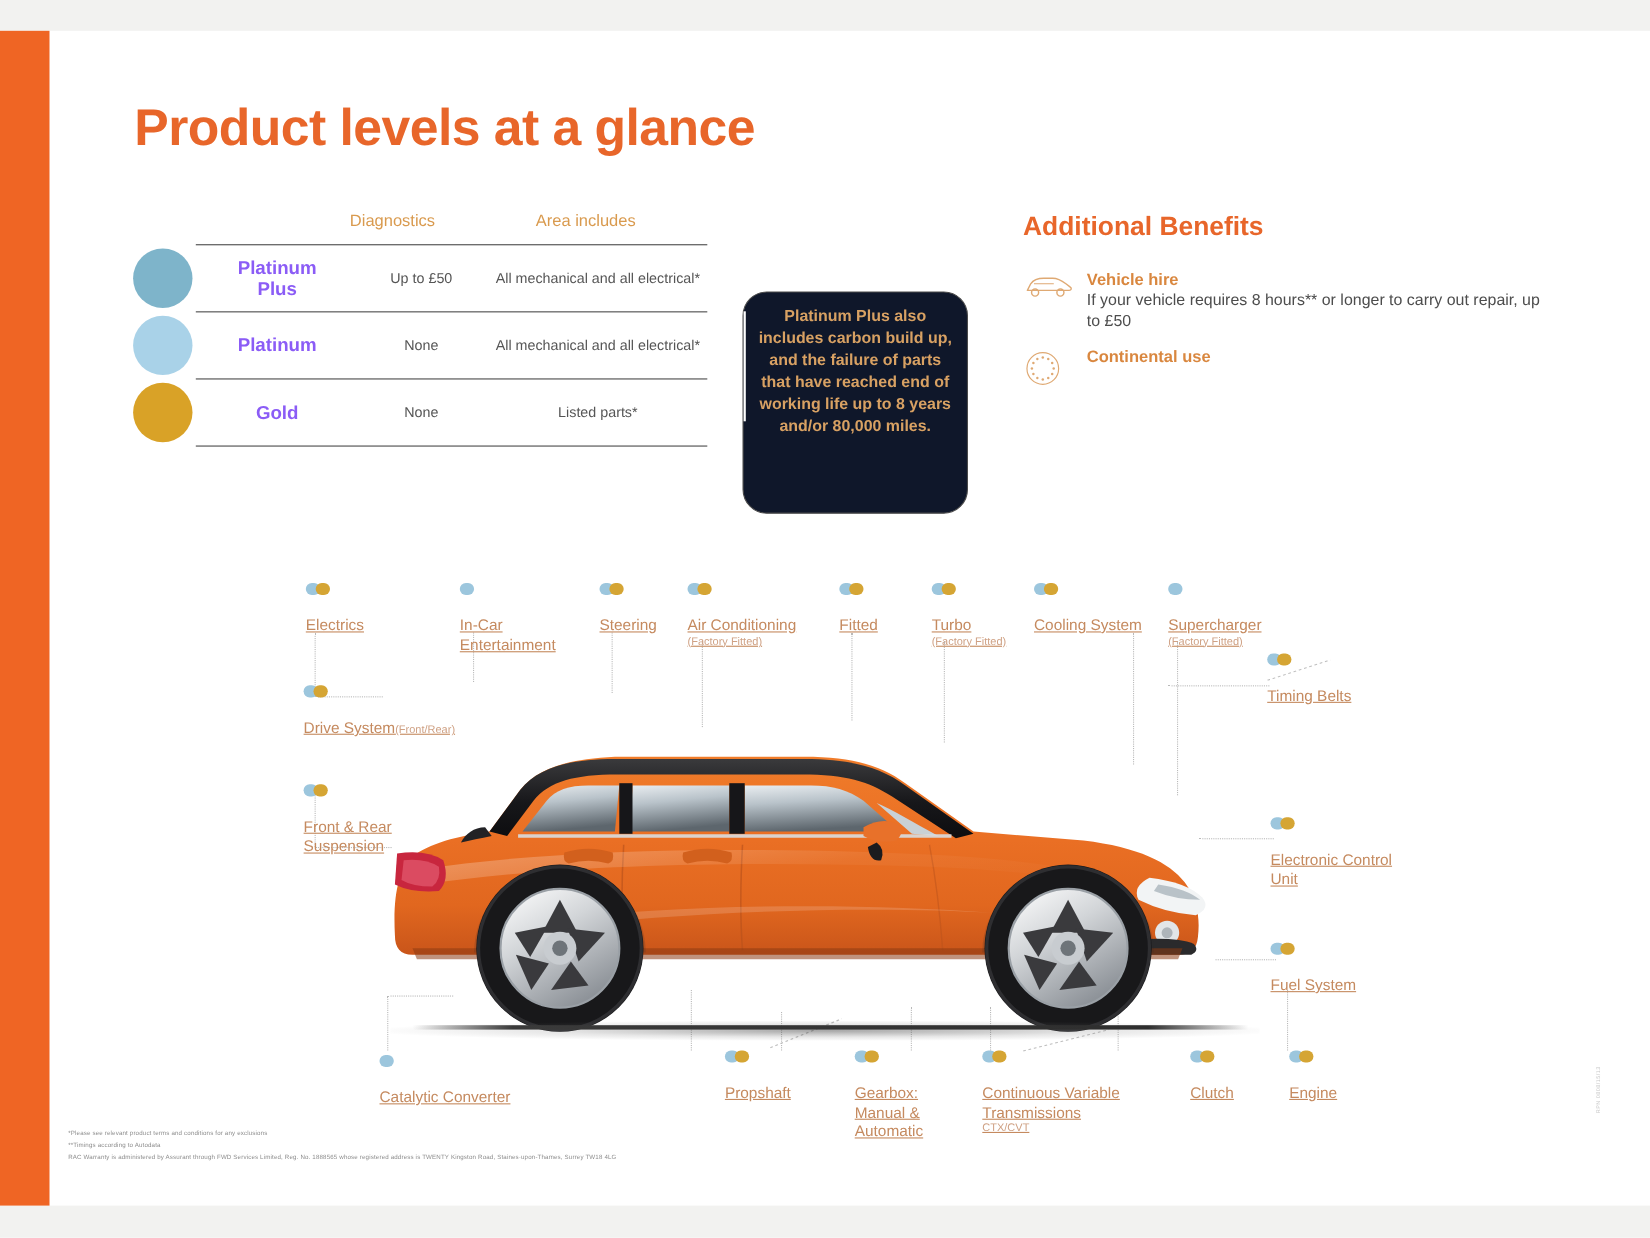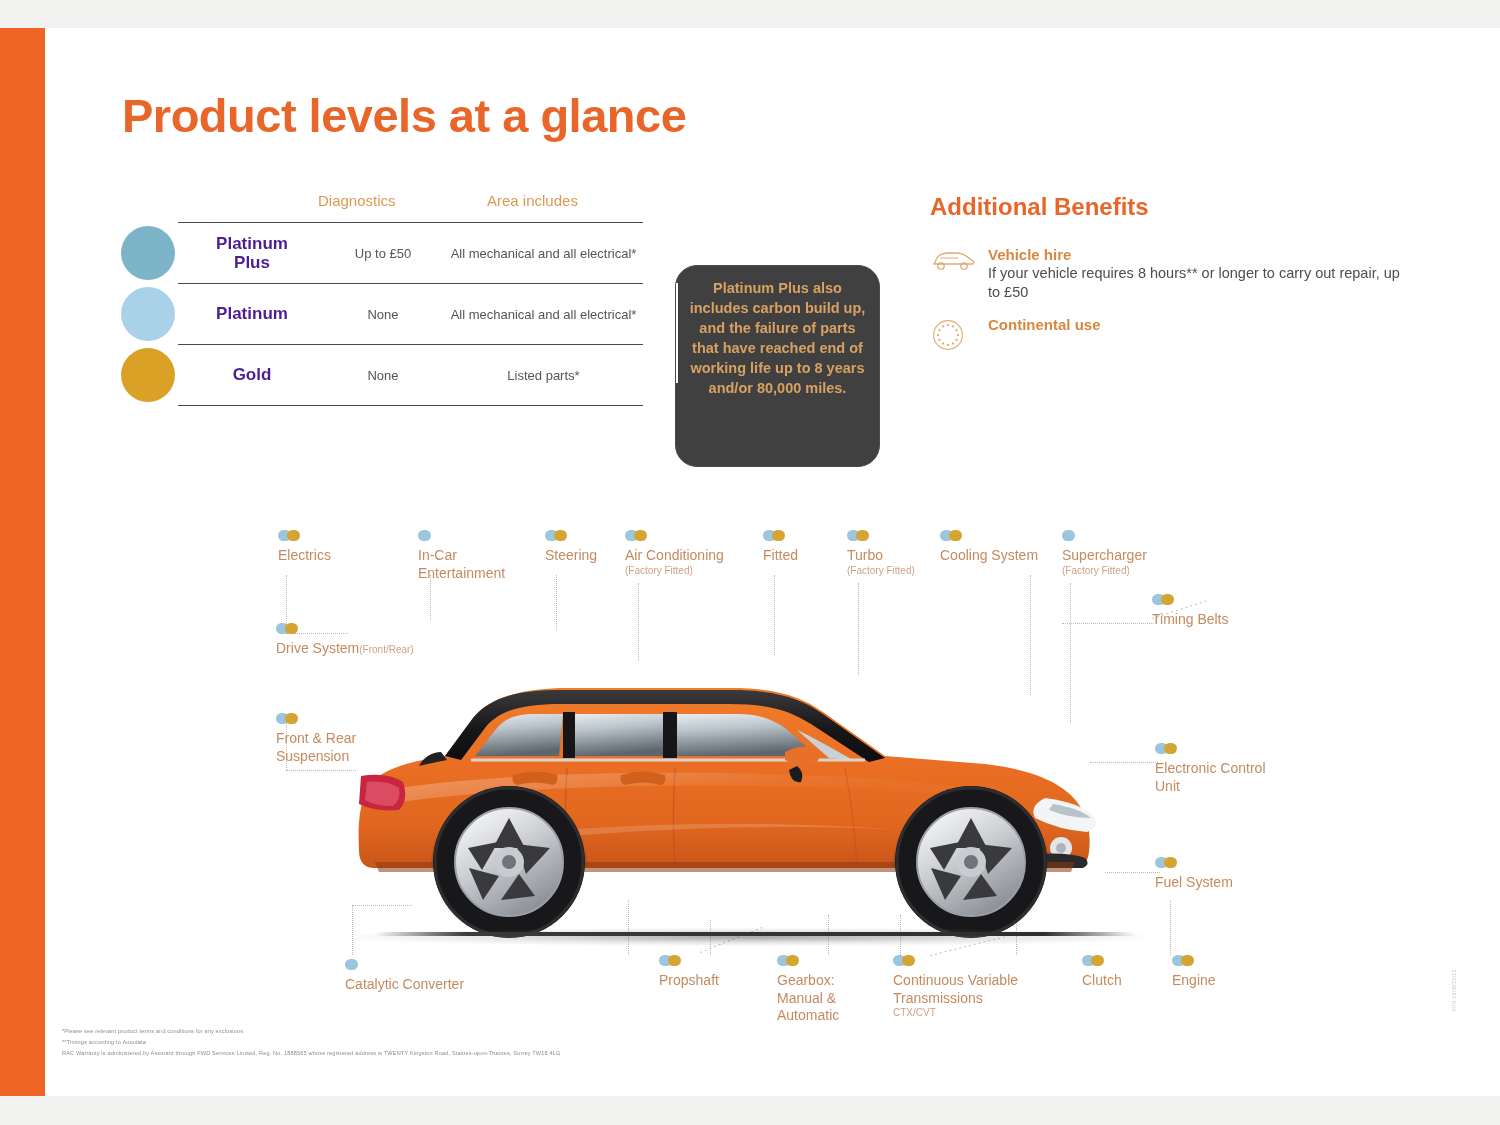--- a/index.html
+++ b/index.html
@@ -40,41 +40,41 @@
     position:absolute;font-size:15px;color:#d99a4e;font-weight:normal;
   }
   .ch-diag{left:318px;top:192px;}
   .ch-plan{left:487px;top:192px;}
 
   .tbl{position:absolute;left:178px;top:222px;width:465px;}
   .trow{position:relative;height:60px;border-top:1.6px solid #4a4a4a;}
   .trow.last{border-bottom:1.6px solid #4a4a4a;}
   .tname{
     position:absolute;left:14px;top:50%;transform:translateY(-50%);
-    font-size:17px;font-weight:bold;color:#4c1d95;line-height:1.12;
+    font-size:17px;font-weight:bold;color:#8b5cf6;line-height:1.12;
     text-align:center;width:120px;
   }
   .tdiag{
     position:absolute;left:150px;top:50%;transform:translateY(-50%);
     width:110px;text-align:center;font-size:13px;color:#555;
   }
   .tplan{
     position:absolute;left:258px;top:50%;transform:translateY(-50%);
     width:215px;text-align:center;font-size:13px;color:#555;
   }
   .dot{
     position:absolute;left:-57px;top:50%;transform:translateY(-50%);
     width:54px;height:54px;border-radius:50%;
   }
 
   
   .callout{
     position:absolute;left:675px;top:265px;width:203px;height:200px;
     border:1.6px solid #4a4a4a;border-radius:22px;
-    background:#404040;
+    background:#0f172a;
   }
   .callout .ctext{
     position:absolute;left:10px;right:10px;top:12px;
     text-align:center;font-size:14.5px;font-weight:bold;
     color:#d8a163;line-height:1.38;
   }
   .callout-mask{
     position:absolute;left:676px;top:283px;width:2px;height:100px;background:#fff;
   }
 
@@ -90,22 +90,22 @@
 
   
   .diagram{position:absolute;left:0;top:500px;width:1500px;height:560px;}
 
   .lbl{position:absolute;}
   .lbl .pips{position:absolute;left:0;top:0;height:11px;white-space:nowrap;}
   .pip{display:inline-block;width:13px;height:11px;border-radius:6px;vertical-align:top;}
   .pip.blue{background:#9cc6dd;}
   .pip.gold{background:#d5a534;margin-left:-4px;}
   .lbl .ltext{
-    position:absolute;left:0;top:17px;white-space:nowrap;
-    font-size:14px;color:#c58a5f;line-height:1.25;
+    position:absolute;left:0;top:30px;white-space:nowrap;
+    font-size:14px;color:#c58a5f;line-height:1.25;text-decoration:underline;
   }
   .lbl .ltext .sub{font-size:10px;color:#cfa184;}
   .lbl .ltext .subline{display:block;font-size:10px;color:#cfa184;}
 
   .leader{position:absolute;border:0;border-left:1.4px dotted #b9b9b9;}
   .leader-h{position:absolute;border-top:1.4px dotted #b9b9b9;}
   .leader-d{position:absolute;height:1.4px;
     background-image:linear-gradient(to right,#bdbdbd 45%,rgba(255,255,255,0) 0%);
     background-size:5px 1.4px;background-repeat:repeat-x;
     transform-origin:0 0;}

